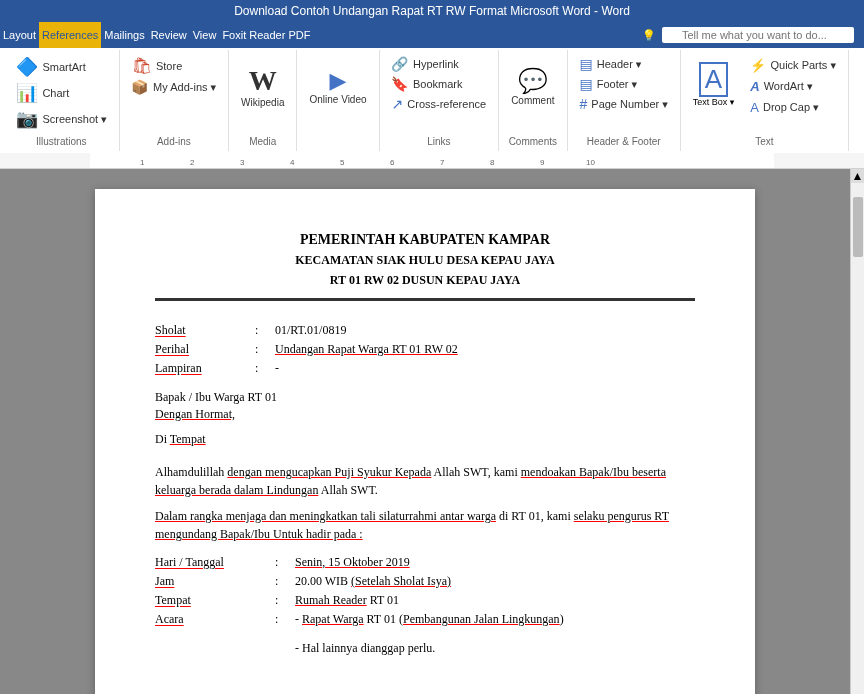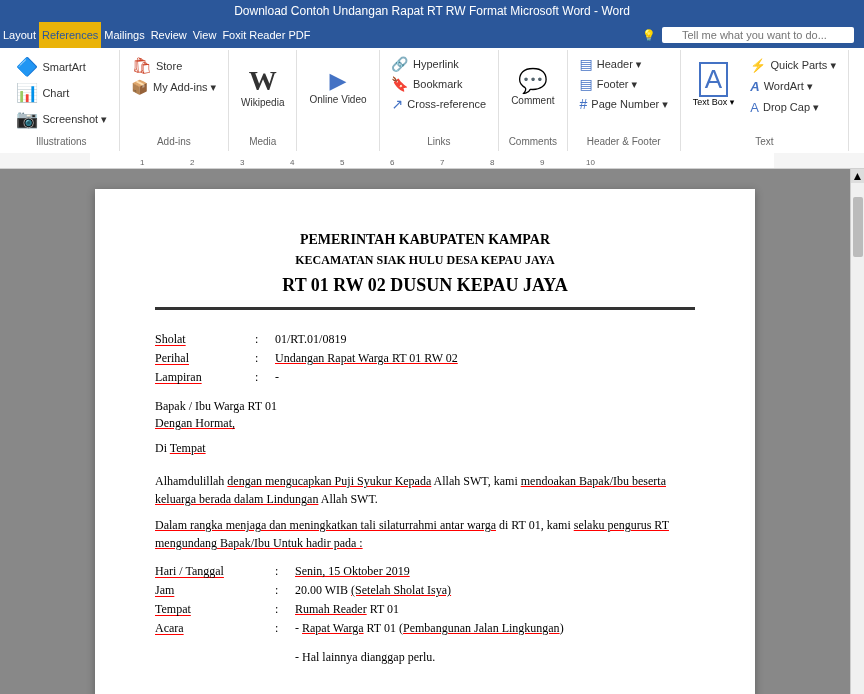--- a/index.html
+++ b/index.html
@@ -381,21 +381,21 @@
   </div>
 </div>
 
 <div class="main-area">
   <div class="doc-scroll">
     <div class="doc-page">
 
       <div class="doc-header">
         <div class="main-title">PEMERINTAH KABUPATEN KAMPAR</div>
         <div>KECAMATAN SIAK HULU DESA KEPAU JAYA</div>
-        <div style="font-size:18px;">RT 01 RW 02 DUSUN KEPAU JAYA</div>
+        <div style="font-size:12px;">RT 01 RW 02 DUSUN KEPAU JAYA</div>
       </div>
       <hr class="doc-divider">
 
       <div class="doc-body">
         <table class="doc-table">
           <tbody>
               <tr>
             <td style="text-decoration:underline; text-decoration-color:red;"><span>Sholat</span></td>
             <td>:</td>
             <td>01/RT.01/0819</td>

